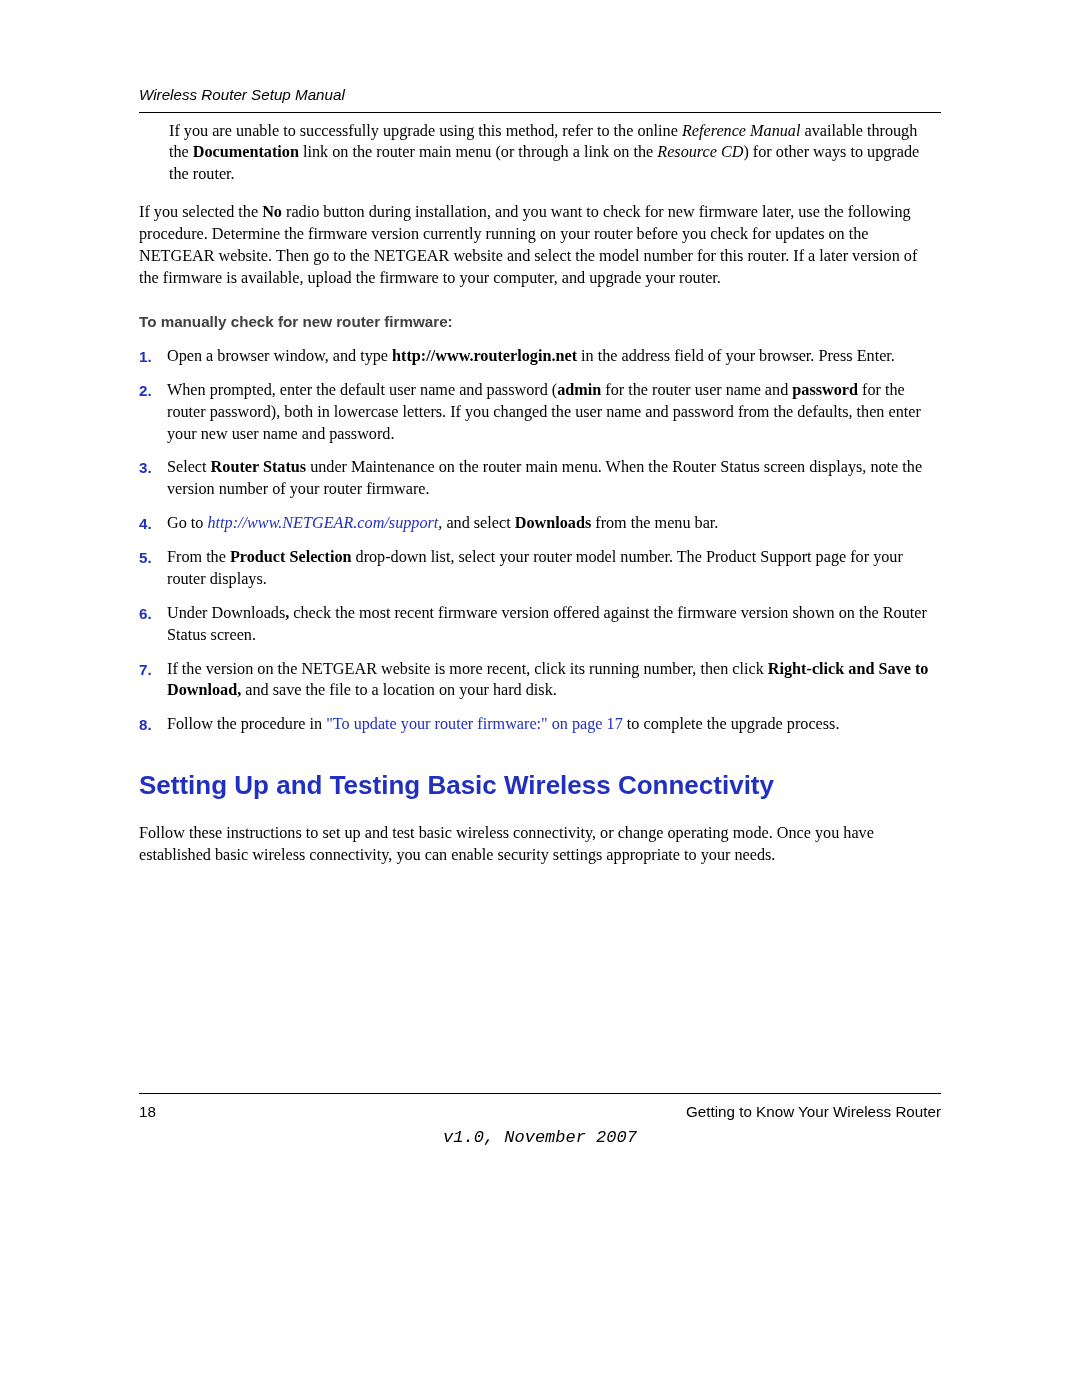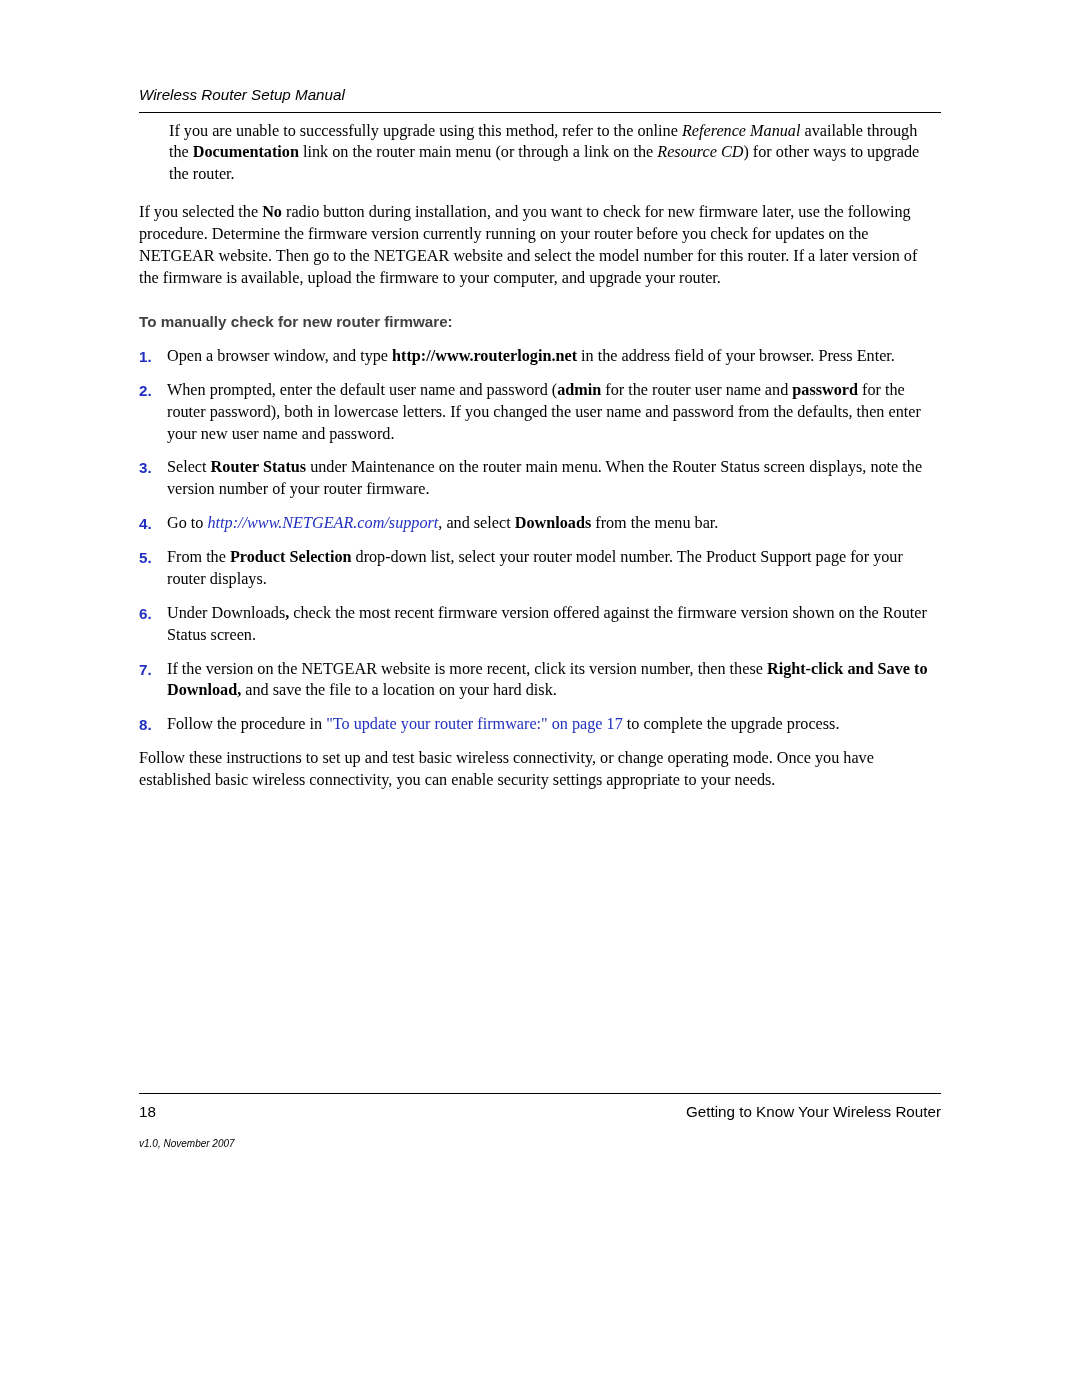--- a/index.html
+++ b/index.html
@@ -112,23 +112,24 @@
       justify-content: space-between;
       font-family: Arial, Helvetica, sans-serif;
       font-size: 15.2px;
       margin-top: 8px;
     }
     .footer-center {
       position: absolute;
       left: 0;
       right: 0;
       bottom: 247px;
-      font-family: Liberation Sans, sans-serif;
-      font-style: italic;
-      font-size: 10px;
+      text-align: center;
+      font-family: Liberation Mono, monospace;
+      font-style: italic;
+      font-size: 17px;
     }
   </style>
 </head>
 <body>
 
 <div class="page">
 
   <div class="header">
     <div class="header-text">Wireless Router Setup Manual</div>
     <hr class="header-rule">
@@ -186,33 +187,34 @@
       <li class="list-item">
         <span class="list-num">6.</span>
         <span class="list-body">
           <span>Under Downloads</span><span class="bold">,</span><span> check the most recent firmware version offered against the firmware version shown on the Router Status screen.</span>
         </span>
       </li>
 
       <li class="list-item">
         <span class="list-num">7.</span>
         <span class="list-body">
-          <span>If the version on the NETGEAR website is more recent, click its version number, then these </span><span class="bold">Right-click and Save to Download,</span><span> and save the file to a location on your hard disk.</span>
+          <span>If the version on the NETGEAR website is more recent, click its running number, then click </span><span class="bold">Right-click and Save to Download,</span><span> and save the file to a location on your hard disk.</span>
         </span>
       </li>
 
       <li class="list-item">
         <span class="list-num">8.</span>
         <span class="list-body">
           <span>Follow the procedure in </span><span class="link">"To update your router firmware:" on page 17</span><span> to complete the upgrade process.</span>
         </span>
       </li>
 
     </ol>
 
+    <h1 class="h1">Setting Up and Testing Basic Wireless Connectivity</h1>
 
     <p class="para">Follow these instructions to set up and test basic wireless connectivity, or change operating mode. Once you have established basic wireless connectivity, you can enable security settings appropriate to your needs.</p>
 
   </div>
 
   <div class="footer">
     <hr class="footer-rule">
     <div class="footer-row">
       <span>18</span>
       <span>Getting to Know Your Wireless Router</span>

